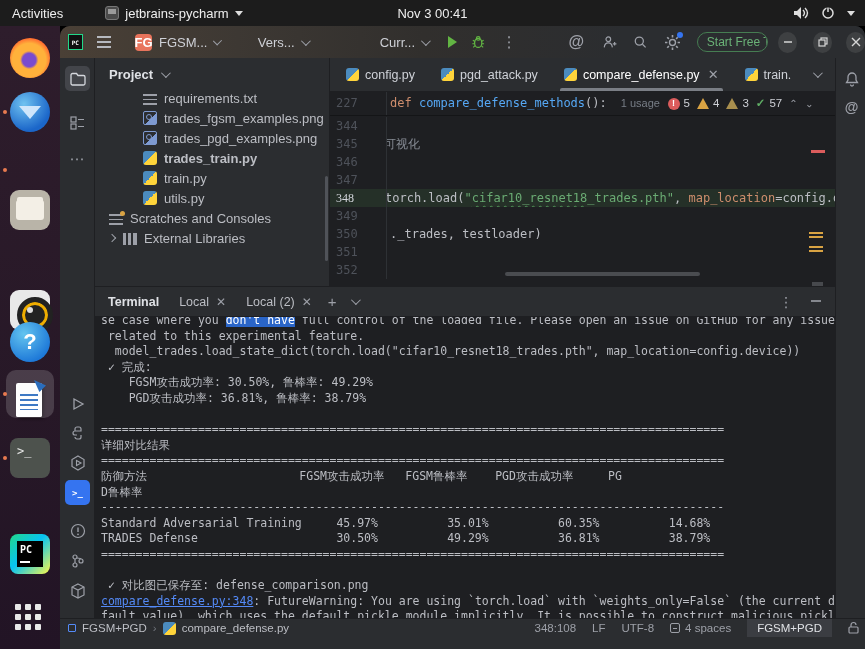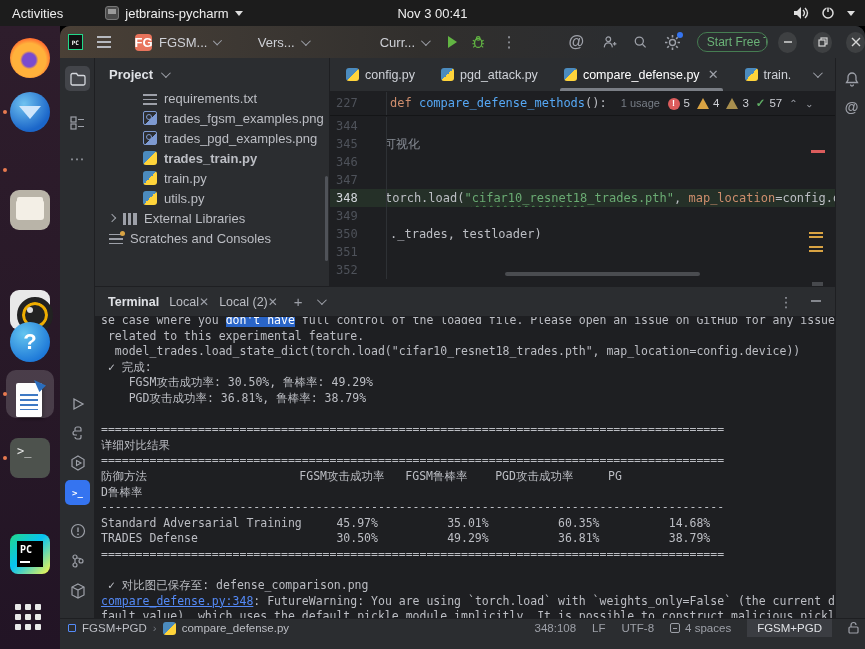--- a/index.html
+++ b/index.html
@@ -91,21 +91,21 @@
   .etab.active:after { content:""; position:absolute; left:6px; right:6px; bottom:0; height:3px; background:#7a7e85; border-radius:2px 2px 0 0; }
   .etab .close { color:#9da0a8; font-size:13px; margin-left:2px; }
   .mini-py { width:13px; height:13px; border-radius:3px; background:linear-gradient(135deg,#4b8bbe 0 50%,#ffd43b 50% 100%); }
   #tab-extra { display:flex; align-items:center; gap:12px; margin-left:6px; color:#9da0a8; }
 
   
   #code { position:absolute; left:0; top:34px; width:505px; height:186px; font-family:"DejaVu Sans Mono",monospace; font-size:12px; color:#bcbec4; }
   .cline { position:relative; height:18px; line-height:18px; display:flex; white-space:pre; overflow:hidden; }
   .cline .gut { flex:0 0 57px; padding-left:6px; color:#4e525a; border-right:1px solid #2e3135; }
   .cline.cur { background:#253028; }
-  .cline.cur .gut { color:#d4d7dd; }
+  .cline.cur .gut { color:#d4d7dd;font-family:Liberation Serif, serif; }
   .ctext { padding-left:3px; overflow:hidden; white-space:pre; }
   #sticky { height:23px; line-height:23px; box-shadow:0 1px 0 #141517; margin-bottom:2px; }
   #sticky .gut { border-right:1px solid #2e3135; }
   .kw { color:#cf8e6d; } .fn { color:#56a8f5; } .string { color:#6aab73; } .named { color:#cf8e6d; } .comment { color:#878c95; } .plain { color:#bcbec4; }
   .sq { text-decoration:underline wavy #4f9355 1px; text-underline-offset:3px; }
   #usage { color:#787e87; font-size:11px; font-family:"Liberation Sans",sans-serif; margin-left:14px; }
   #badges { position:absolute; right:22px; top:0; height:23px; display:flex; align-items:center; gap:7px; font-size:11.5px; font-family:"Liberation Sans",sans-serif; color:#ced0d6; }
   .b-err { width:12px; height:12px; border-radius:50%; background:#db5c5c; color:#fff; font-size:9px; font-weight:bold; display:flex; align-items:center; justify-content:center; }
   .b-warn { width:0; height:0; border-left:6px solid transparent; border-right:6px solid transparent; border-bottom:11px solid #d9a343; position:relative; }
   .b-warn.weak { border-bottom-color:#a98f4e; }
@@ -120,21 +120,21 @@
   #hscroll { position:absolute; left:175px; bottom:2px; width:195px; height:4px; background:#4a4c50; border-radius:2px; }
 
   
   #right-strip { position:absolute; right:0; top:32px; width:30px; height:572px; background:#2b2d30; border-left:1px solid #1e1f22; }
   #right-strip .strip-ico { left:3px; }
 
   
   #terminal { position:absolute; left:35px; top:260px; width:740px; height:344px; background:#1e1f22; border-top:1px solid #1e1f22; }
   #term-header { height:30px; background:#2b2d30; display:flex; align-items:center; color:#bcbec4; font-size:12.5px; border-bottom:1px solid #1e1f22; }
   #term-title { margin-left:13px; font-weight:bold; color:#dfe1e5; }
-  .term-tab { display:flex; align-items:flex-end; margin-left:10px; }
+  .term-tab { display:flex; align-items:flex-end; gap:7px; margin-left:20px; }
   .term-tab .x { color:#9da0a8; font-size:12px; }
   #term-plus { margin-left:16px; color:#9da0a8; font-size:15px; }
   #term-chev { margin-left:14px; }
   #term-right { position:absolute; right:14px; top:0; height:30px; display:flex; align-items:center; gap:18px; color:#9da0a8; }
   #term-body { position:absolute; left:0; top:30px; width:740px; height:314px; overflow:hidden; padding-left:6px; font-family:"DejaVu Sans Mono",monospace; font-size:11.5px; color:#bcbec4; }
   #term-lines { margin-top:-4px; }
   .tline { height:15.6px; line-height:15.6px; white-space:pre; }
   .sel { background:#2a65c8; color:#fff; }
   .link { color:#548af7; text-decoration:underline; }
 
@@ -350,27 +350,27 @@
         </div>
         <div class="tree-row" style="padding-left: 48px;">
           <span class="ti ti-python"></span>
           <span class="lbl">train.py</span>
         </div>
         <div class="tree-row" style="padding-left: 48px;">
           <span class="ti ti-python"></span>
           <span class="lbl">utils.py</span>
         </div>
         <div class="tree-row" style="padding-left: 14px;">
+          <span class="ti ti-scratch"></span>
+          <span class="lbl">Scratches and Consoles</span>
+        </div>
+        <div class="tree-row" style="padding-left: 14px;">
           <span class="tree-chev"></span>
           <span class="ti ti-library"></span>
           <span class="lbl">External Libraries</span>
-        </div>
-        <div class="tree-row" style="padding-left: 14px;">
-          <span class="ti ti-scratch"></span>
-          <span class="lbl">Scratches and Consoles</span>
         </div>
       </div>
     <div id="proj-scroll"></div>
   </div>
 
   <div id="editor">
     <div id="tabbar">
         <span class="etab">
           <span class="mini-py"></span>
           <span>config.py</span>

